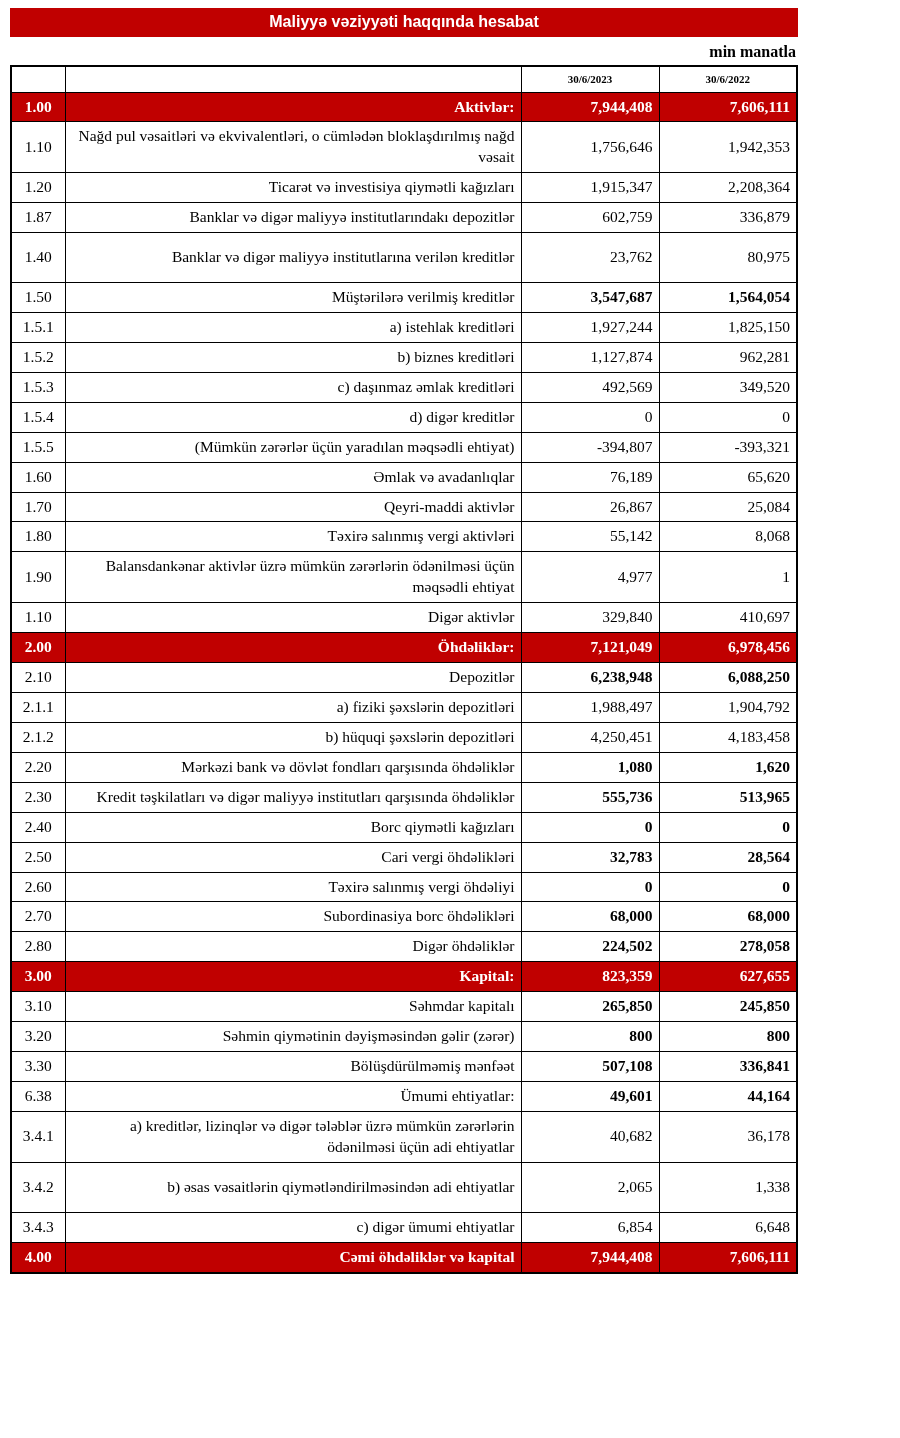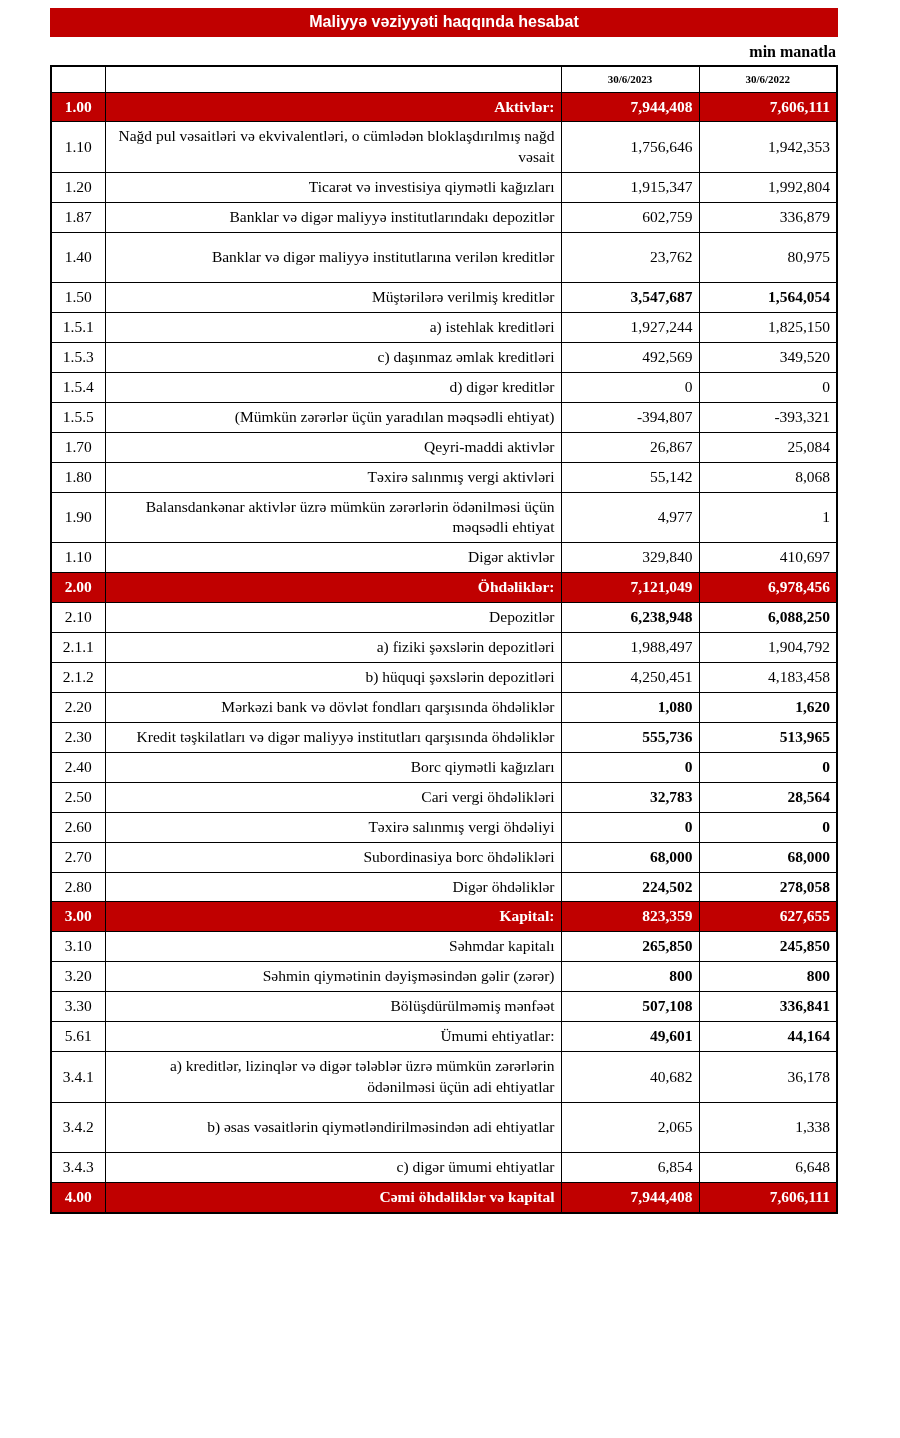--- a/index.html
+++ b/index.html
@@ -8,21 +8,20 @@
     background: #ffffff;
   }
   .page {
     width: 808px;
     min-height: 1438px;
     box-sizing: border-box;
     padding: 8px 10px 10px 10px;
     background: #ffffff;
     font-family: "Liberation Serif", "DejaVu Serif", serif;
     color: #000000;
-    margin-left: 40px;
   }
   .title-bar {
     background: #c00000;
     color: #ffffff;
     text-align: center;
     font-weight: bold;
     font-family: "Liberation Sans", "DejaVu Sans", sans-serif;
     font-size: 16px;
     padding: 5px 0 6px 0;
   }
@@ -118,21 +117,21 @@
         <tr>
     <td class="code">1.10</td>
     <td class="label">Nağd pul vəsaitləri və ekvivalentləri, o cümlədən bloklaşdırılmış nağd vəsait</td>
     <td class="val">1,756,646</td>
     <td class="val">1,942,353</td>
   </tr>
         <tr>
     <td class="code">1.20</td>
     <td class="label">Ticarət və investisiya qiymətli kağızları</td>
     <td class="val">1,915,347</td>
-    <td class="val">1,992,804</td>
+    <td class="val">2,208,364</td>
   </tr>
         <tr>
     <td class="code">1.87</td>
     <td class="label">Banklar və digər maliyyə institutlarındakı depozitlər</td>
     <td class="val">602,759</td>
     <td class="val">336,879</td>
   </tr>
         <tr class="tall">
     <td class="code">1.40</td>
     <td class="label">Banklar və digər maliyyə institutlarına verilən kreditlər</td>
@@ -145,36 +144,48 @@
     <td class="val">3,547,687</td>
     <td class="val">1,564,054</td>
   </tr>
         <tr>
     <td class="code">1.5.1</td>
     <td class="label">a) istehlak kreditləri</td>
     <td class="val">1,927,244</td>
     <td class="val">1,825,150</td>
   </tr>
         <tr>
+    <td class="code">1.5.2</td>
+    <td class="label">b) biznes kreditləri</td>
+    <td class="val">1,127,874</td>
+    <td class="val">962,281</td>
+  </tr>
+        <tr>
     <td class="code">1.5.3</td>
     <td class="label">c) daşınmaz əmlak kreditləri</td>
     <td class="val">492,569</td>
     <td class="val">349,520</td>
   </tr>
         <tr>
     <td class="code">1.5.4</td>
     <td class="label">d) digər kreditlər</td>
     <td class="val">0</td>
     <td class="val">0</td>
   </tr>
         <tr>
     <td class="code">1.5.5</td>
     <td class="label">(Mümkün zərərlər üçün yaradılan məqsədli ehtiyat)</td>
     <td class="val">-394,807</td>
     <td class="val">-393,321</td>
+  </tr>
+        <tr>
+    <td class="code">1.60</td>
+    <td class="label">Əmlak və avadanlıqlar</td>
+    <td class="val">76,189</td>
+    <td class="val">65,620</td>
   </tr>
         <tr>
     <td class="code">1.70</td>
     <td class="label">Qeyri-maddi aktivlər</td>
     <td class="val">26,867</td>
     <td class="val">25,084</td>
   </tr>
         <tr>
     <td class="code">1.80</td>
     <td class="label">Təxirə salınmış vergi aktivləri</td>
@@ -277,21 +288,21 @@
     <td class="val">800</td>
     <td class="val">800</td>
   </tr>
         <tr class="boldvals">
     <td class="code">3.30</td>
     <td class="label">Bölüşdürülməmiş mənfəət</td>
     <td class="val">507,108</td>
     <td class="val">336,841</td>
   </tr>
         <tr class="boldvals">
-    <td class="code">5.61</td>
+    <td class="code">6.38</td>
     <td class="label">Ümumi ehtiyatlar:</td>
     <td class="val">49,601</td>
     <td class="val">44,164</td>
   </tr>
         <tr>
     <td class="code">3.4.1</td>
     <td class="label">a) kreditlər, lizinqlər və digər tələblər üzrə mümkün zərərlərin ödənilməsi üçün adi ehtiyatlar</td>
     <td class="val">40,682</td>
     <td class="val">36,178</td>
   </tr>

